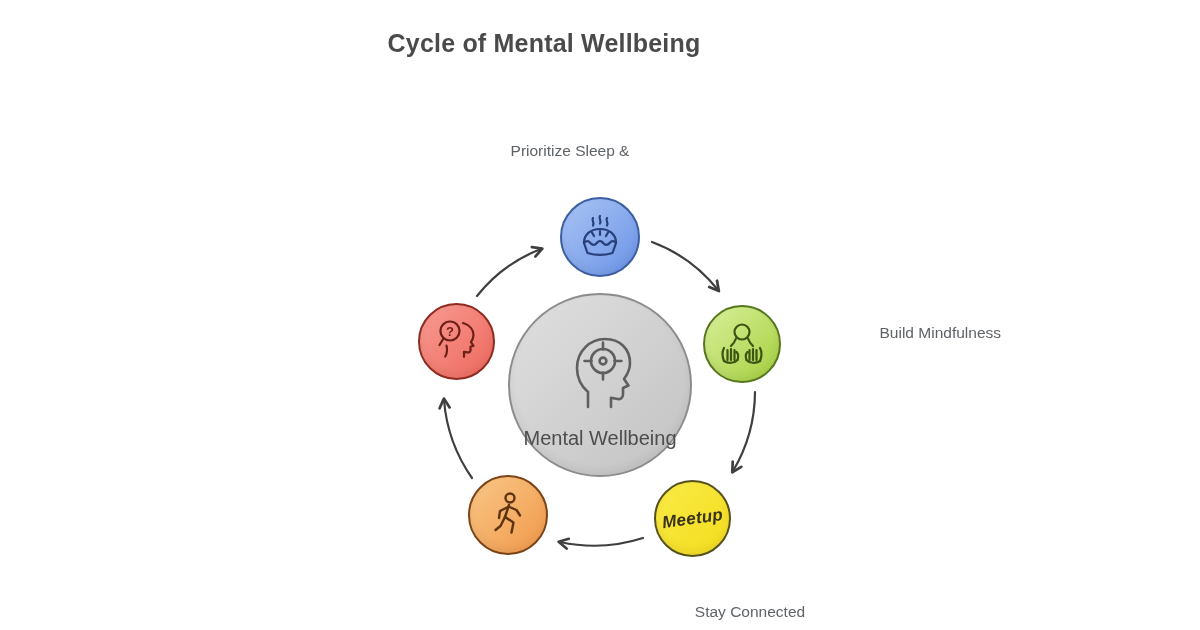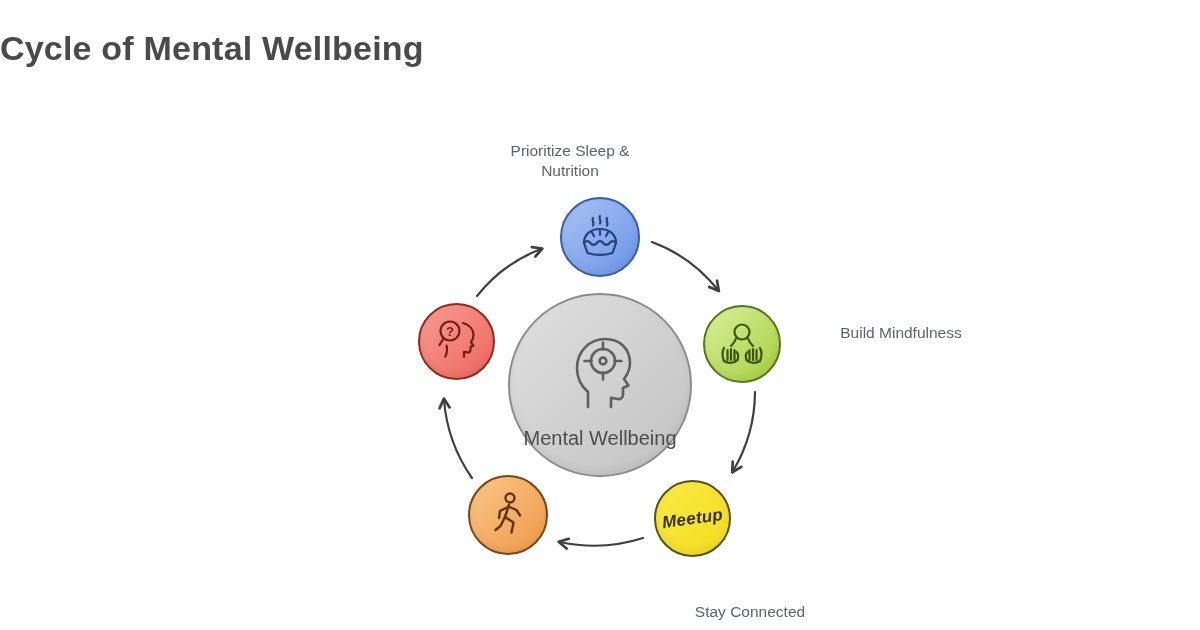--- a/index.html
+++ b/index.html
@@ -1,21 +1,21 @@
 <!DOCTYPE html>
 <html><head>
 <meta charset="utf-8">
 <style>
   * { margin:0; padding:0; box-sizing:border-box; }
   html,body { width:1200px; height:630px; background:#ffffff; font-family:"Liberation Sans", sans-serif; overflow:hidden; }
   .canvas { position:relative; width:1200px; height:630px; background:#ffffff; }
 
   .diagram-title {
     position:absolute; left:0; top:29px; width:1088px;
-    text-align:left; font-size:34px; font-weight:700; color:#4a4a4a; letter-spacing:.2px;
+    text-align:center; font-size:25px; font-weight:700; color:#4a4a4a; letter-spacing:.2px;
   }
 
   svg.arrows { position:absolute; left:0; top:0; width:1200px; height:630px; pointer-events:none; }
 
   .node {
     position:absolute; border-radius:50%; border:2.5px solid #888;
     display:flex; align-items:center; justify-content:center;
     box-shadow: inset 0 -4px 8px rgba(0,0,0,0.06);
   }
   .n-sleep  { left:560px; top:197px; width:80px; height:80px; }
@@ -23,21 +23,21 @@
   .n-conn   { left:654px; top:480px; width:77px; height:77px; }
   .n-exer   { left:468px; top:475px; width:80px; height:80px; }
   .n-supp   { left:418px; top:303px; width:77px; height:77px; }
   .n-center { left:508px; top:293px; width:184px; height:184px; flex-direction:column; }
 
   .node-label {
     position:absolute; font-size:15.5px; line-height:19.5px; color:#5f6368;
   }
   .node-label span { display:block; }
   .l-sleep { left:460px; top:141px; width:220px; text-align:center; }
-  .l-mind  { left:801px; top:323px; width:200px; text-align:center; }
+  .l-mind  { left:801px; top:323px; width:200px; text-align:right; }
   .l-conn  { left:640px; top:602px; width:220px; text-align:center; }
   .l-exer  { left:331px; top:574px; width:220px; text-align:center; }
   .l-supp  { left:196px; top:323px; width:201px; text-align:right; }
 
   .center-label {
     margin-top:5px; font-size:20px; line-height:24px; text-align:center; color:#4d4d4d;
   }
   .center-icon { margin-top:2px; }
 
   .logo-script {
@@ -86,21 +86,20 @@
     <svg class="icon-svg" width="54" height="54" viewBox="0 0 54 54" fill="none" stroke="currentColor" stroke-width="2.2" stroke-linecap="round" stroke-linejoin="round">
       <path d="M20 8 c-2 2.5 2 4.5 0 7.5 M27 6 c-2 2.5 2 4.5 0 7.5 M34 8 c-2 2.5 2 4.5 0 7.5"></path>
       <path d="M11 33 c0-9 7-14 16-14 s16 5 16 14"></path>
       <path d="M11 33 c2-2.5 4.5-2.5 6.4 0 c2 2.5 4.5 2.5 6.4 0 c2-2.5 4.5-2.5 6.4 0 c2 2.5 4.5 2.5 6.4 0 c2-2.5 4.5-2.5 6.4 0"></path>
       <path d="M11 33 l3.5 10 c8 2.5 17 2.5 25 0 L43 33"></path>
       <path d="M21 26 l-2 -3.5 M27 25 v-4 M33 26 l2 -3.5"></path>
     </svg>
   </div>
   <div class="node-label l-sleep">
     <span>Prioritize Sleep &amp;</span>
-    <span>Nutrition</span>
   </div>
 
   <div class="node n-mind" style="background: linear-gradient(135deg, rgb(217, 240, 155) 0%, rgb(165, 207, 61) 100%); border-color: rgb(85, 118, 28); color: rgb(60, 85, 19);">
     <svg class="icon-svg" width="54" height="54" viewBox="0 0 54 54" fill="none" stroke="currentColor" stroke-width="2.2" stroke-linecap="round" stroke-linejoin="round">
       <circle cx="27" cy="15" r="7.5"></circle>
       <path d="M21 21.5 c-1 3 -2.5 5 -5 7.5 M33 21.5 c1 3 2.5 5 5 7.5"></path>
       <path d="M9 44 c-2 -5 -1.6 -10 0 -13 M12.5 43 v-10 M16 43 v-11 M19.5 43 v-10 M22.6 42.5 c1 -3 .8 -5.5 -1 -7.5"></path>
       <path d="M9 44 c4 2.6 10.5 2.4 13.6 -1"></path>
       <path d="M45 44 c2 -5 1.6 -10 0 -13 M41.5 43 v-10 M38 43 v-11 M34.5 43 v-10 M31.4 42.5 c-1 -3 -.8 -5.5 1 -7.5"></path>
       <path d="M45 44 c-4 2.6 -10.5 2.4 -13.6 -1"></path>

